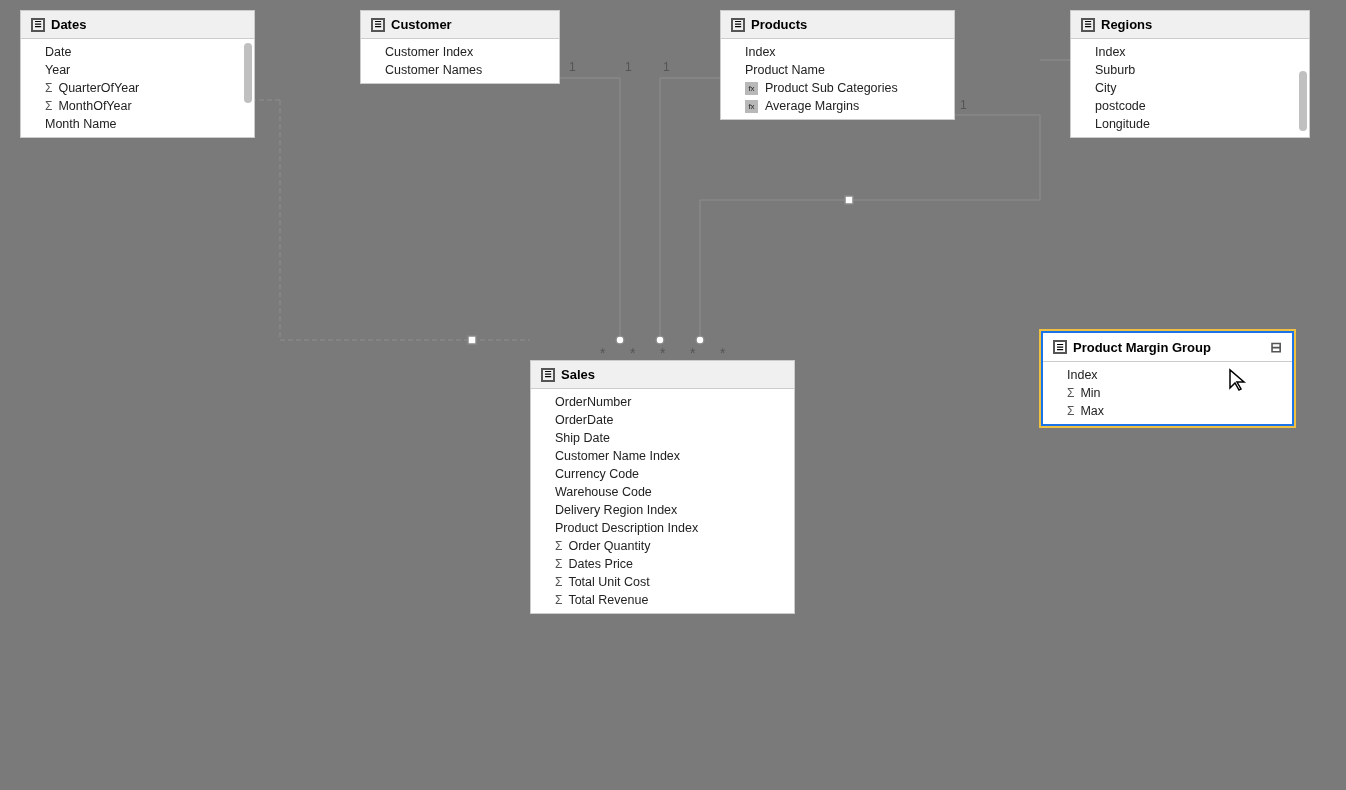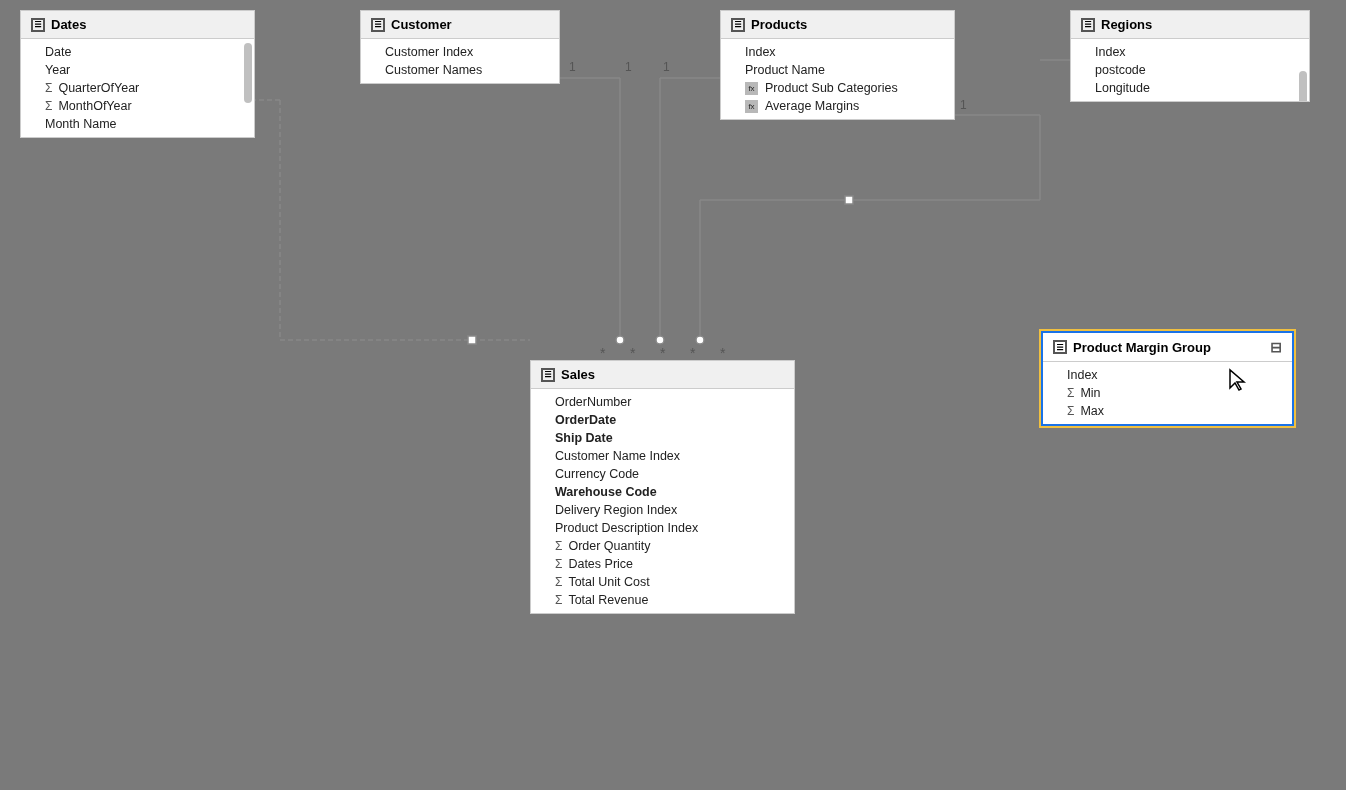--- a/index.html
+++ b/index.html
@@ -52,21 +52,21 @@
       padding: 2px 10px 2px 24px;
       display: flex;
       align-items: flex-end;
       gap: 4px;
       white-space: nowrap;
       font-size: 12.5px;
       color: #222;
     }
 
     .field-row.bold {
-      font-weight: bold;
+      font-weight: normal;
     }
 
     .sigma {
       font-size: 12px;
       color: #555;
       margin-right: 2px;
     }
 
     .scrollbar {
       position: absolute;
@@ -220,20 +220,26 @@
 <div class="table-card" style="left:1070px; top:10px; width:240px;">
   <div class="table-header">
     <span class="table-icon">☰</span>
     <span>Regions</span>
   </div>
   <div class="table-body" style="position:relative;">
     <div class="field-row">
       <span>Index</span>
     </div>
     <div class="field-row">
+      <span>Suburb</span>
+    </div>
+    <div class="field-row">
+      <span>City</span>
+    </div>
+    <div class="field-row">
       <span>postcode</span>
     </div>
     <div class="field-row">
       <span>Longitude</span>
     </div>
     <div class="scrollbar"></div>
   </div>
 </div>
 
 <div class="table-card" style="left:530px; top:360px; width:265px;">

